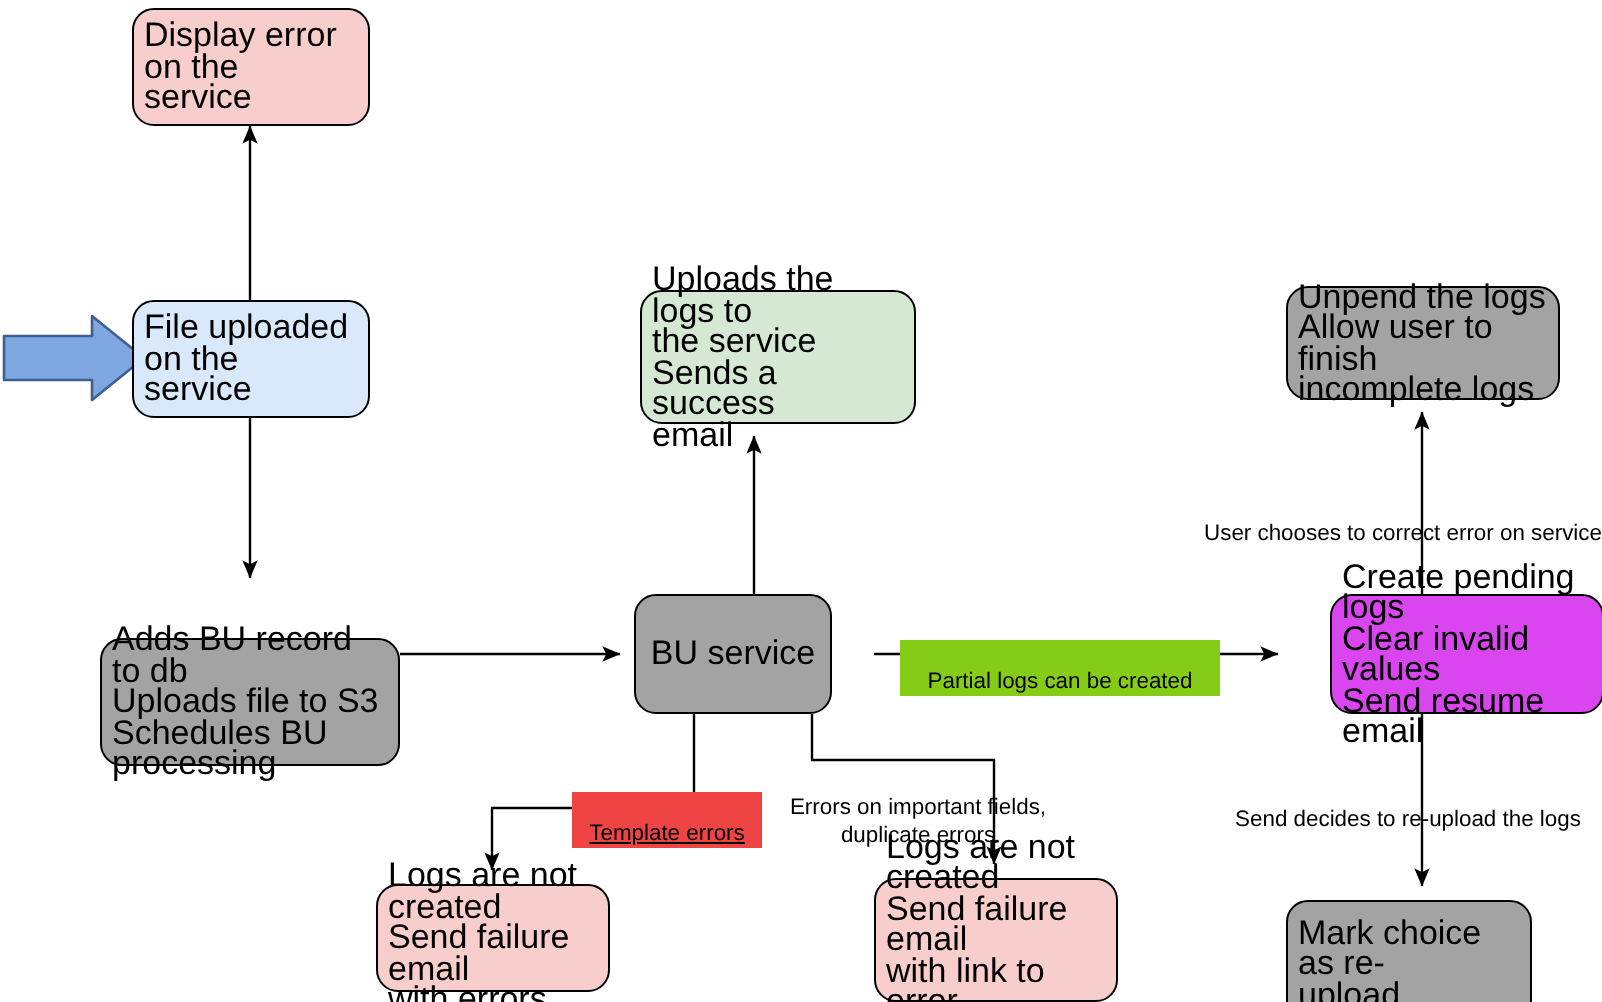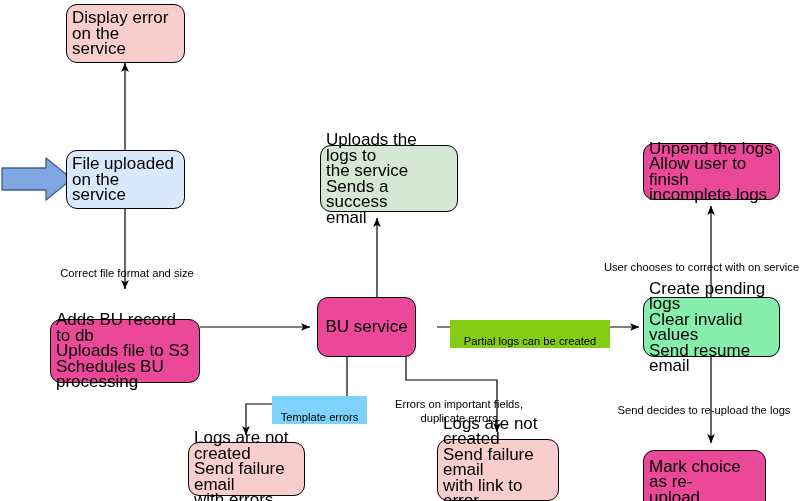--- a/index.html
+++ b/index.html
@@ -34,22 +34,22 @@
     text-align: left;
     font-size: 17px;
     line-height: 15.5px;
     color: #000000;
     white-space: pre-line;
     padding: 2px 5px;
   }
   .fill-pink   { background: #f8cecc; }
   .fill-blue   { background: #dae8fc; }
   .fill-green  { background: #d5e8d4; }
-  .fill-yellow { background: #86efac; }
-  .fill-white  { background: #ec4899; }
+  .fill-yellow { background: #d946ef; margin-left: 22px; }
+  .fill-white  { background: #a3a3a3; }
 
   .edge-label {
     position: absolute;
     font-size: 11.2px;
     line-height: 14px;
     color: #000000;
     text-align: center;
     white-space: pre-line;
     background: transparent;
   }
@@ -138,34 +138,31 @@
 with link to error
 summary</span>
   </div>
 
   <div class="node fill-white" style="left:643px; top:450px; width:123px; height:64px;">
     <span>Mark choice as re-
 upload</span>
   </div>
 
 
-  <div class="edge-label" style="left:42px; top:252px; width:170px;">
-    <span>Correct file format and size</span>
-  </div>
 
 
   <div class="edge-label" style="left:450px; top:320px; width:160px; background:#84cc16;">
     <span>Partial logs can be created</span>
   </div>
 
   <div class="edge-label" style="left:602px; top:246px; width:199px;">
-    <span>User chooses to correct with on service</span>
+    <span>User chooses to correct error on service</span>
   </div>
 
-  <div class="edge-label" style="left:272px; top:396px; width:95px; background:#7dd3fc;">
+  <div class="edge-label" style="left:286px; top:396px; width:95px; background:#ef4444;text-decoration:underline;">
     <span>Template errors</span>
   </div>
 
   <div class="edge-label" style="left:389px; top:383px; width:140px;">
     <span>Errors on important fields,
 duplicate errors</span>
   </div>
 
   <div class="edge-label" style="left:607px; top:389px; width:194px;">
     <span>Send decides to re-upload the logs</span>

